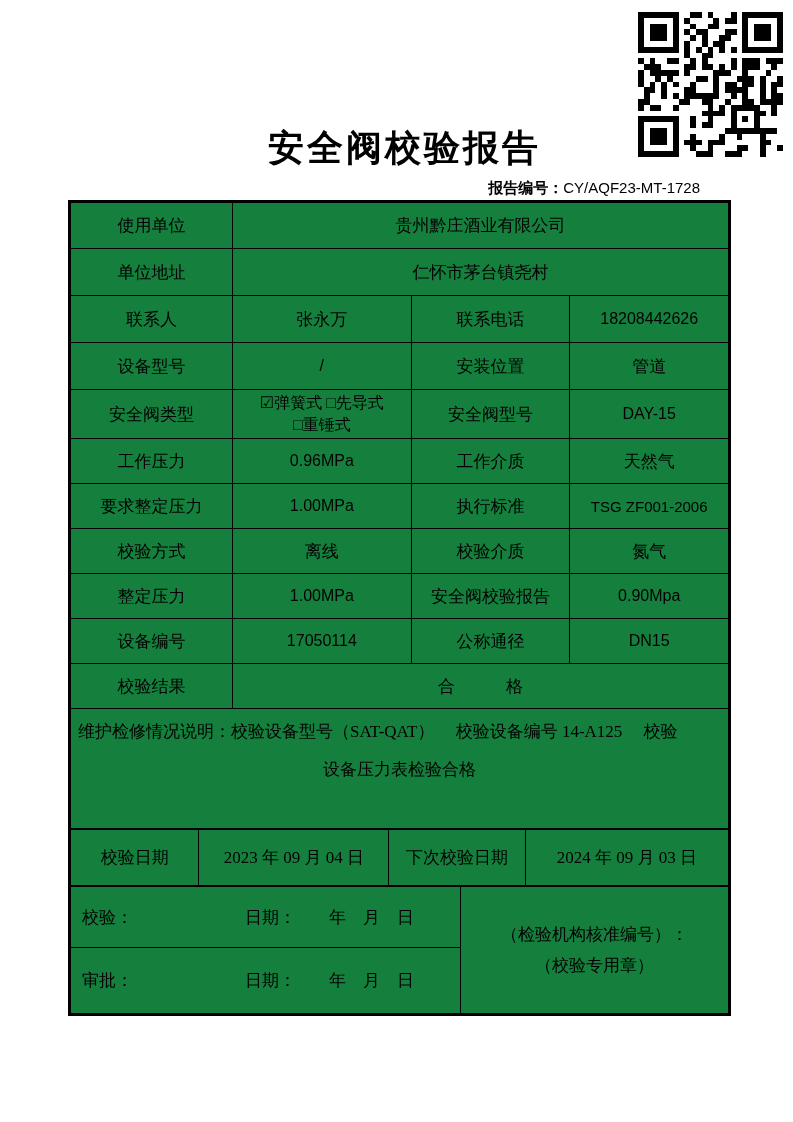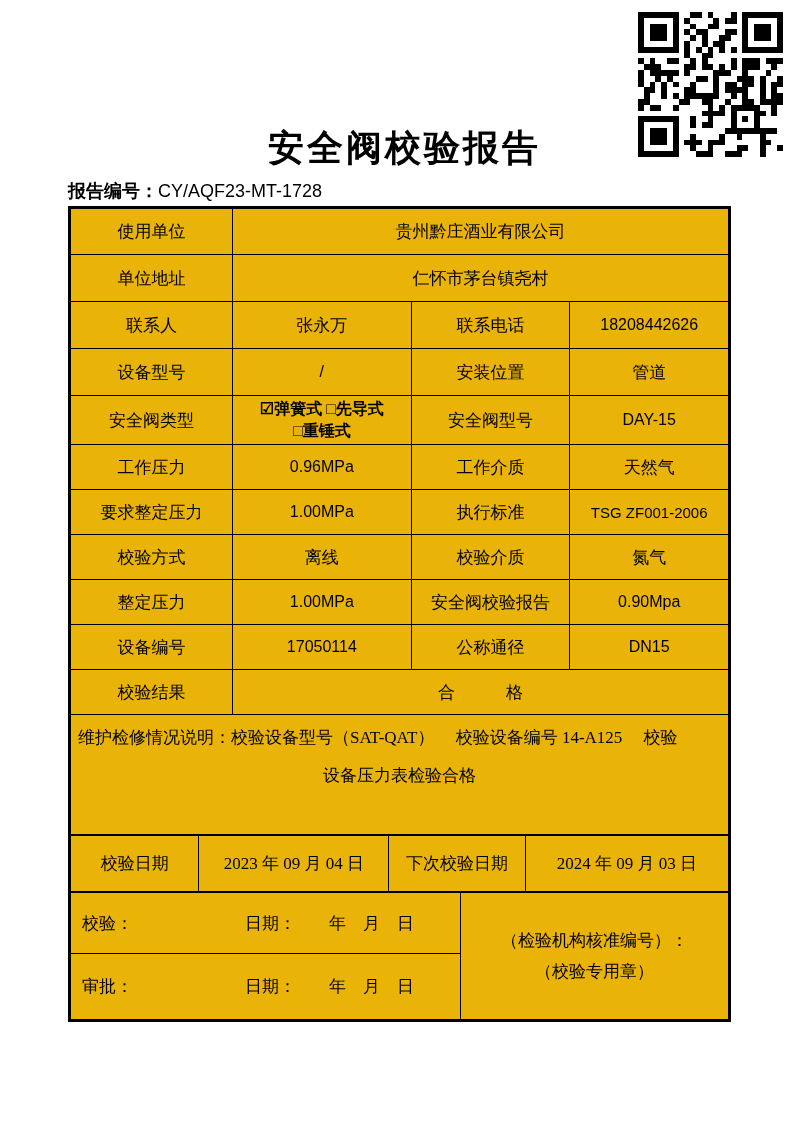--- a/index.html
+++ b/index.html
@@ -8,35 +8,35 @@
     font-family:"Liberation Serif", serif;
     position:relative; overflow:hidden;
   }
   .qr { position:absolute; top:12px; left:638px; width:145px; height:145px; }
   .title {
     position:absolute; top:116px; left:0; width:793px; margin:8px;
     text-align:center; font-size:36px; font-weight:700; letter-spacing:3px;
   }
   .report-no {
     position:absolute; top:179px; left:68px; width:632px;
-    text-align:left; font-size:18px; white-space:nowrap;
+    text-align:right; font-size:15px; white-space:nowrap;
   }
   .report-no .lab { font-weight:700; }
   .report-no .val { font-family:"Liberation Sans", sans-serif; }
 
-  .tbl-wrap { position:absolute; top:206px; left:68px; width:659px; border:2px solid #000; background:#eab308; }
+  .tbl-wrap { position:absolute; top:200px; left:68px; width:659px; border:2px solid #000; background:#15803d; }
   table { width:100%; border-collapse:collapse; table-layout:fixed; }
   td {
     border:1px solid #000; text-align:center; vertical-align:middle;
     font-size:17px; padding:0 3px; overflow:hidden;
   }
   .num { font-family:"Liberation Sans", sans-serif; font-size:16px; }
 
   
-  .cb-line { line-height:22px; white-space:nowrap;font-weight:bold; }
+  .cb-line { line-height:22px; white-space:nowrap; }
 
   
   td.note { vertical-align:top; text-align:left; }
   .note-l1 { padding:11px 2px 0 4px; white-space:nowrap; }
   .note-l2 { text-align:center; margin-top:15px; }
 
   
   td.sign { text-align:right; }
   .sign-row { display:flex; align-items:center; padding-left:8px; white-space:nowrap; }
   .gap-a { margin-left:112px; }

